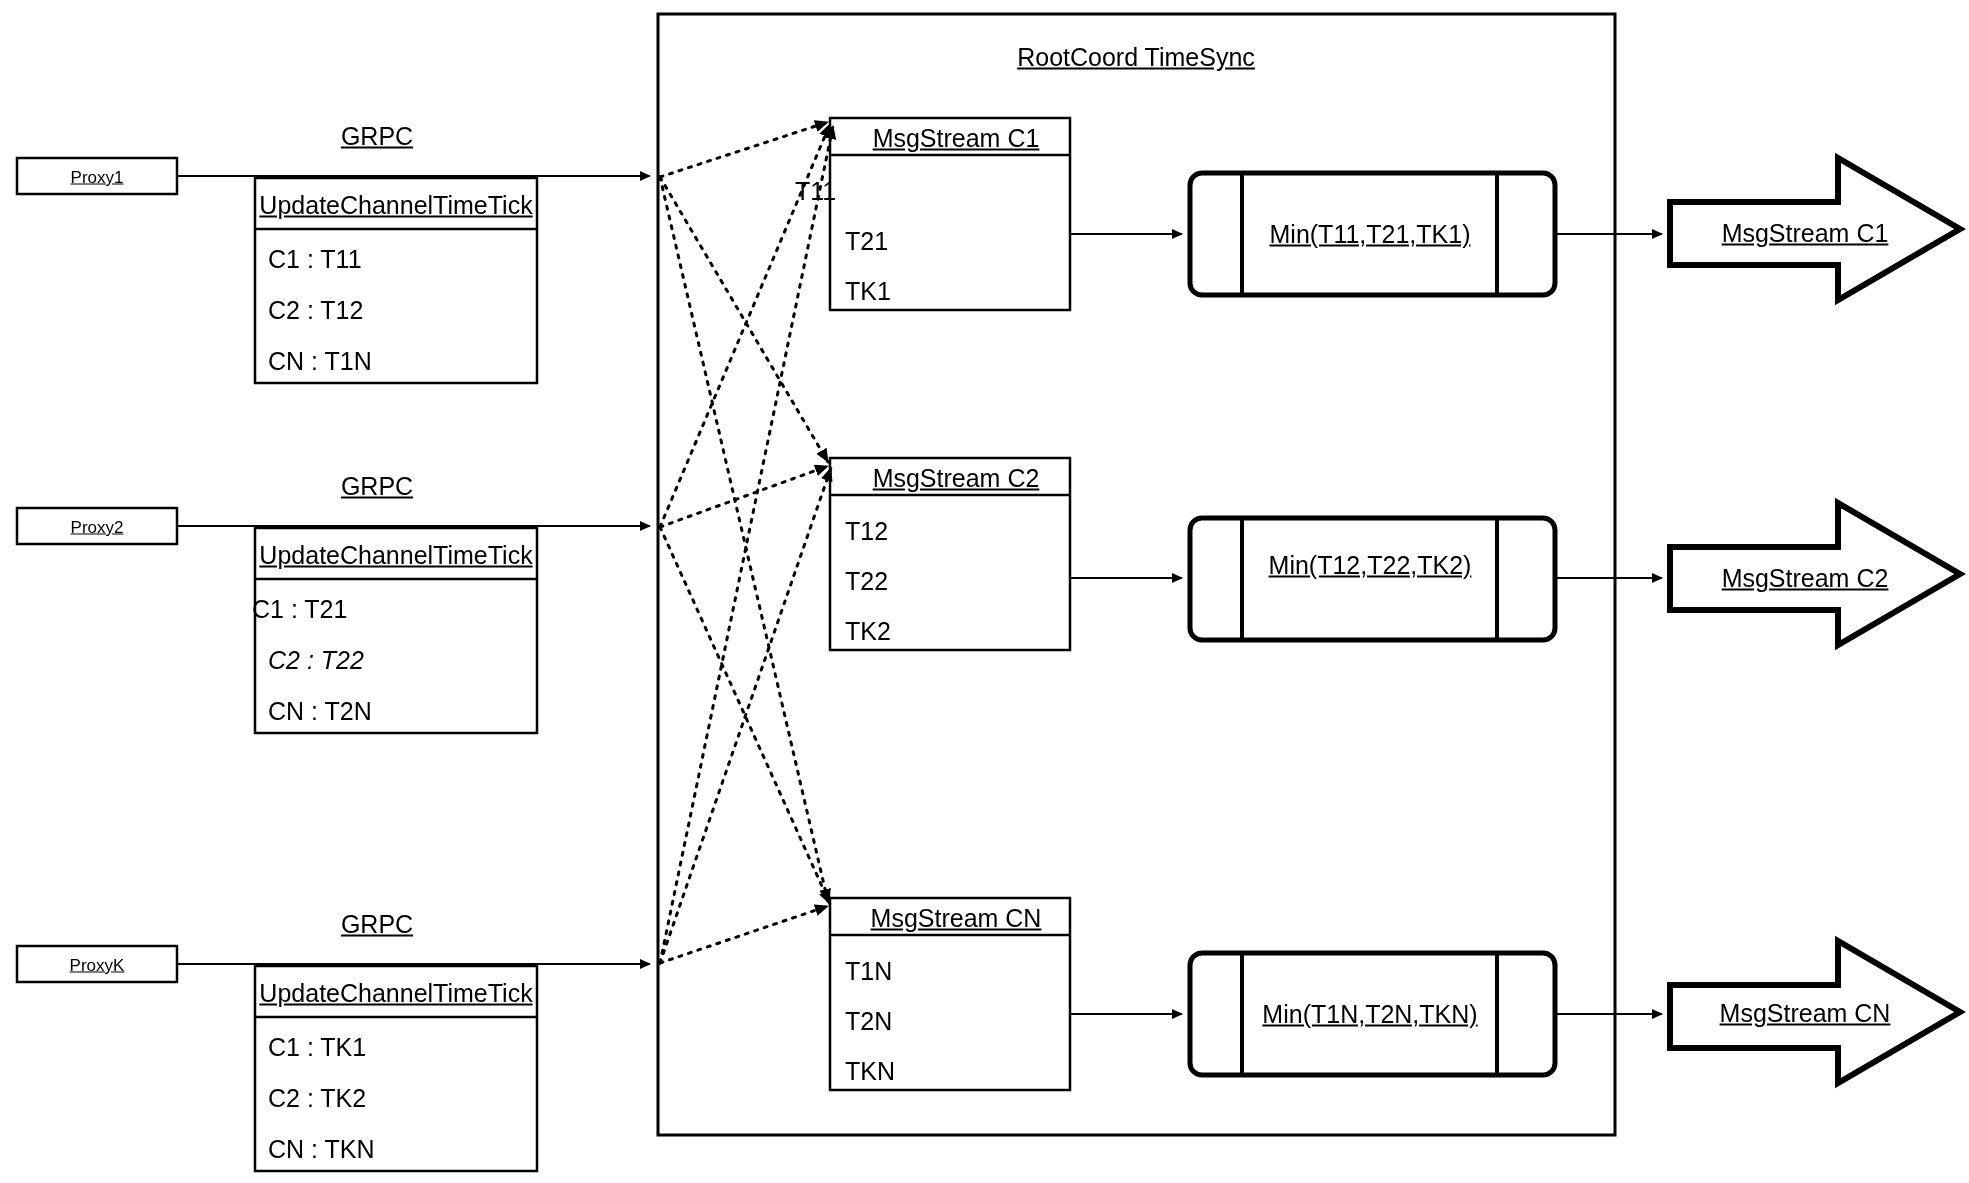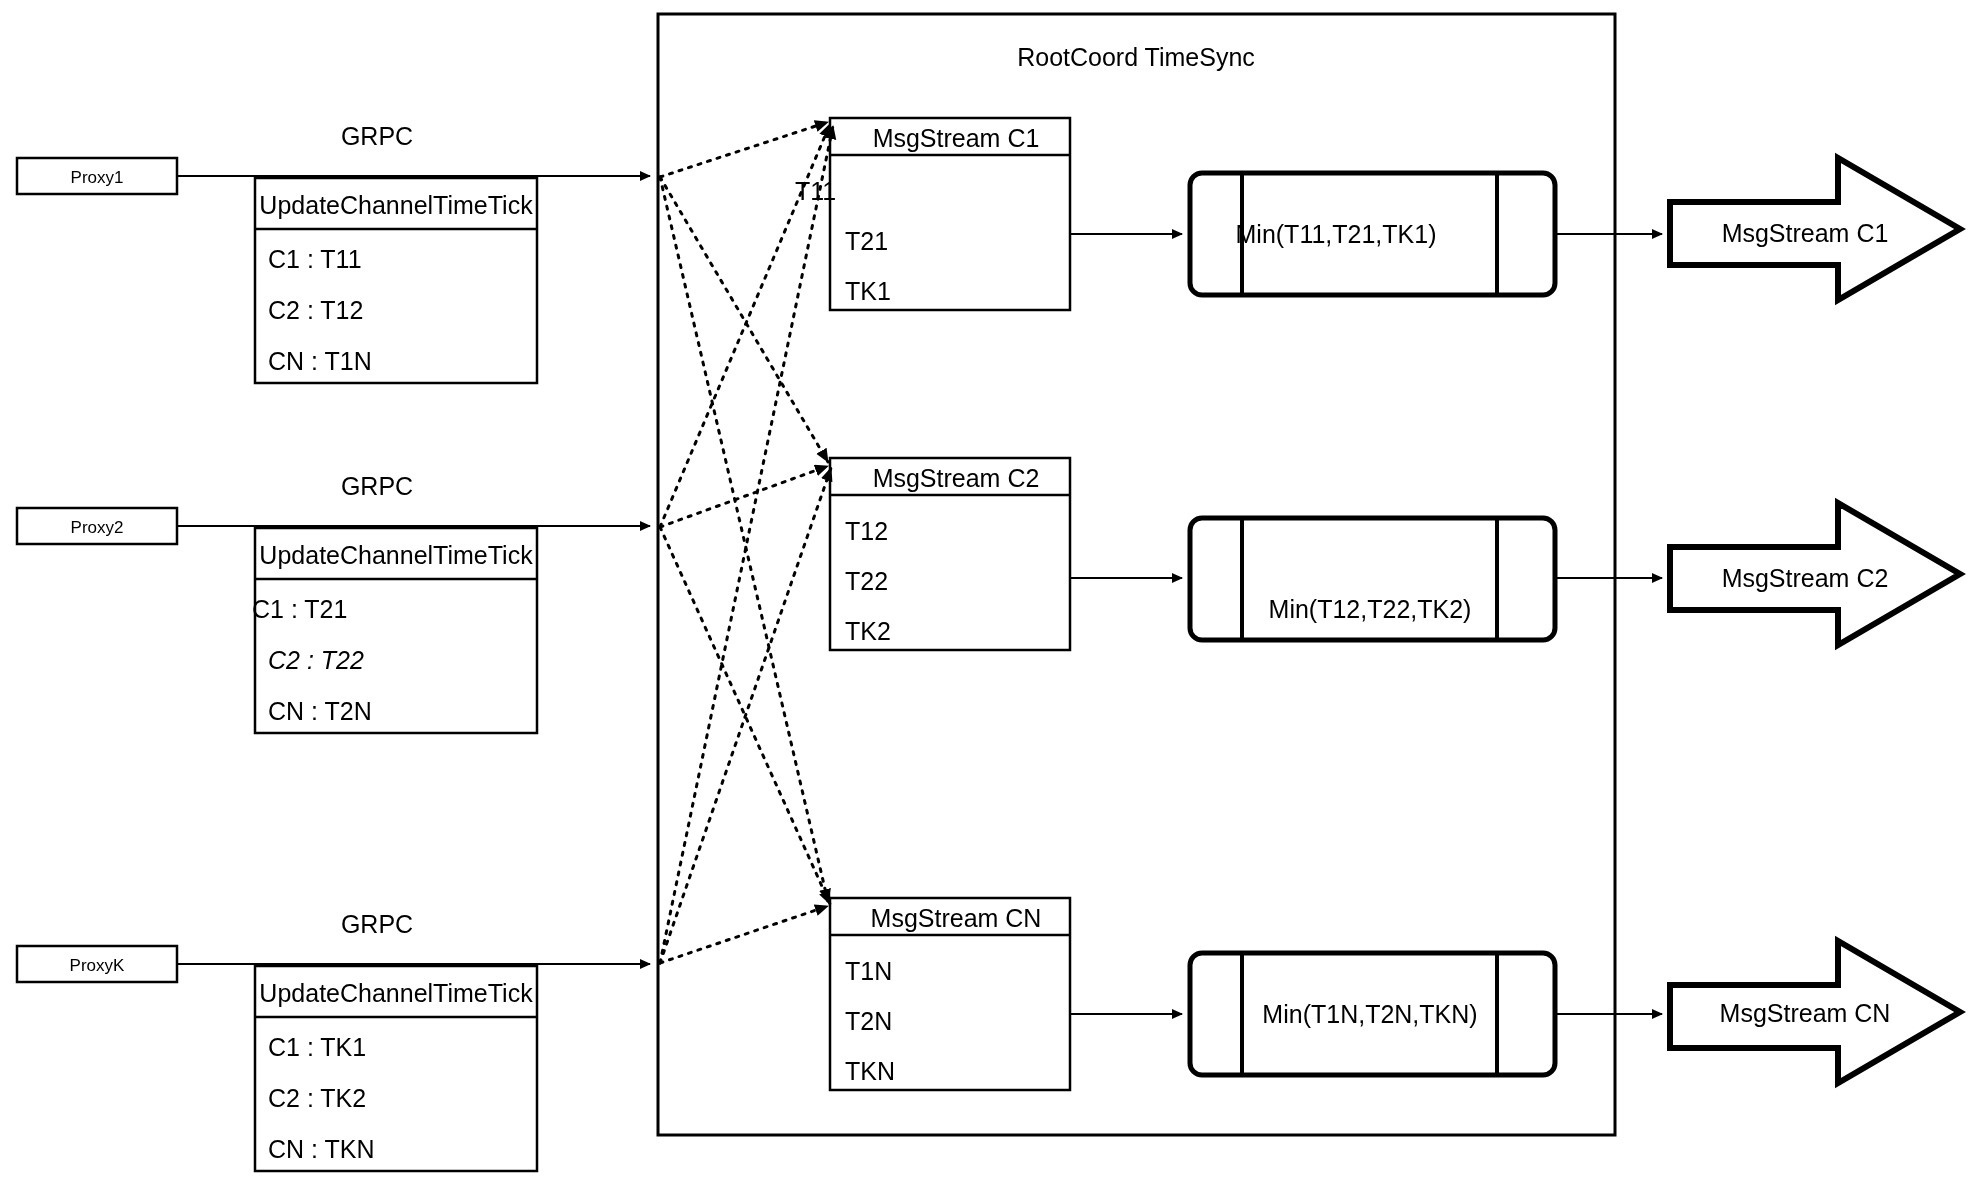--- a/index.html
+++ b/index.html
@@ -27,20 +27,21 @@
   }
   .txt {
     position: absolute;
     font-family: "Liberation Sans", sans-serif;
     color: #000000;
     white-space: nowrap;
     line-height: 1;
   }
   .ctr {
     transform: translate(-50%, -50%);
+    text-decoration: underline;
   }
   .lbl-grpc {
     font-size: 25px;
   }
   .lbl-title {
     font-size: 25px;
   }
   .lbl-proxy {
     font-size: 17px;
   }
@@ -148,36 +149,36 @@
   <div class="txt lbl-hdr ctr" style="left:396px; top:205px;">UpdateChannelTimeTick</div>
   <div class="txt lbl-row" style="left:268px; top:247px;">C1 :  T11</div>
   <div class="txt lbl-row" style="left:268px; top:298px;">C2 :  T12</div>
   <div class="txt lbl-row" style="left:268px; top:349px;">CN : T1N</div>
 
   <div class="txt lbl-ms ctr" style="left:956px; top:138px;">MsgStream C1</div>
   <div class="txt lbl-row" style="left:795px; top:179px;">T11</div>
   <div class="txt lbl-row" style="left:845px; top:229px;">T21</div>
   <div class="txt lbl-row" style="left:845px; top:279px;">TK1</div>
 
-  <div class="txt lbl-min ctr" style="left:1336px; top:234px;">Min(T11,T21,TK1)</div>
+  <div class="txt lbl-min ctr" style="left:1370px; top:234px;">Min(T11,T21,TK1)</div>
   <div class="txt lbl-arrow ctr" style="left:1805px; top:233px;">MsgStream C1</div>
 
   <div class="txt lbl-grpc ctr" style="left:377px; top:486px;">GRPC</div>
   <div class="txt lbl-proxy ctr" style="left:97px; top:527px;">Proxy2</div>
   <div class="txt lbl-hdr ctr" style="left:396px; top:555px;">UpdateChannelTimeTick</div>
   <div class="txt lbl-row" style="left:252px; top:597px;">C1 :  T21</div>
   <div class="txt lbl-row" style="left:268px; top:648px;font-style:italic;">C2 :  T22</div>
   <div class="txt lbl-row" style="left:268px; top:699px;">CN : T2N</div>
 
   <div class="txt lbl-ms ctr" style="left:956px; top:478px;">MsgStream C2</div>
   <div class="txt lbl-row" style="left:845px; top:519px;">T12</div>
   <div class="txt lbl-row" style="left:845px; top:569px;">T22</div>
   <div class="txt lbl-row" style="left:845px; top:619px;">TK2</div>
 
-  <div class="txt lbl-min ctr" style="left:1370px; top:609px;">Min(T12,T22,TK2)</div>
+  <div class="txt lbl-min ctr" style="left:1370px; top:565px;">Min(T12,T22,TK2)</div>
   <div class="txt lbl-arrow ctr" style="left:1805px; top:578px;">MsgStream C2</div>
 
   <div class="txt lbl-grpc ctr" style="left:377px; top:924px;">GRPC</div>
   <div class="txt lbl-proxy ctr" style="left:97px; top:965px;">ProxyK</div>
   <div class="txt lbl-hdr ctr" style="left:396px; top:993px;">UpdateChannelTimeTick</div>
   <div class="txt lbl-row" style="left:268px; top:1035px;text-align:center;">C1 :  TK1</div>
   <div class="txt lbl-row" style="left:268px; top:1086px;">C2 :  TK2</div>
   <div class="txt lbl-row" style="left:268px; top:1137px;">CN : TKN</div>
 
   <div class="txt lbl-ms ctr" style="left:956px; top:918px;">MsgStream CN</div>

